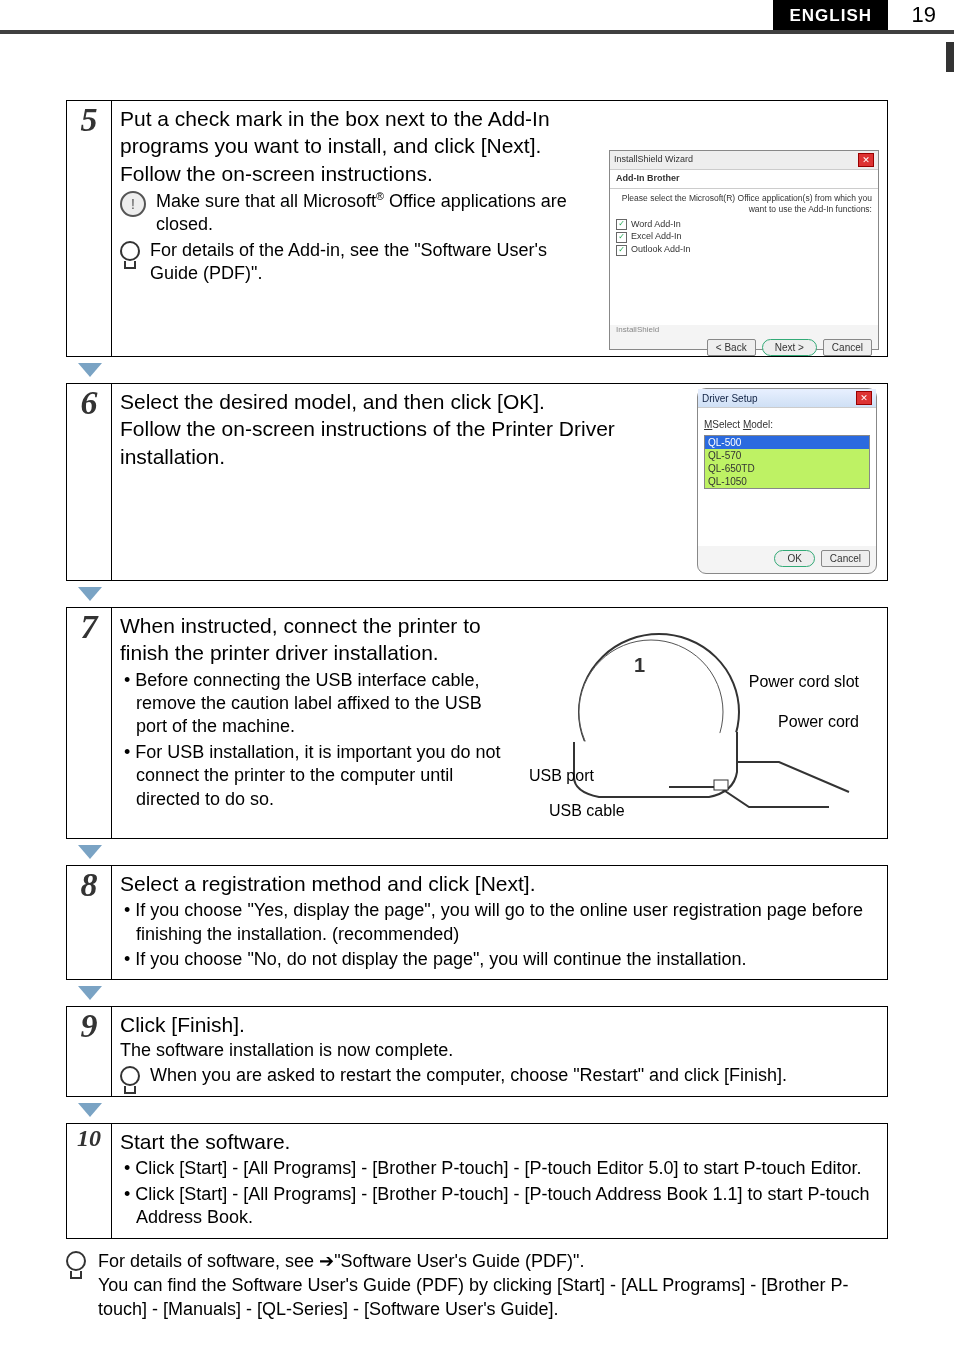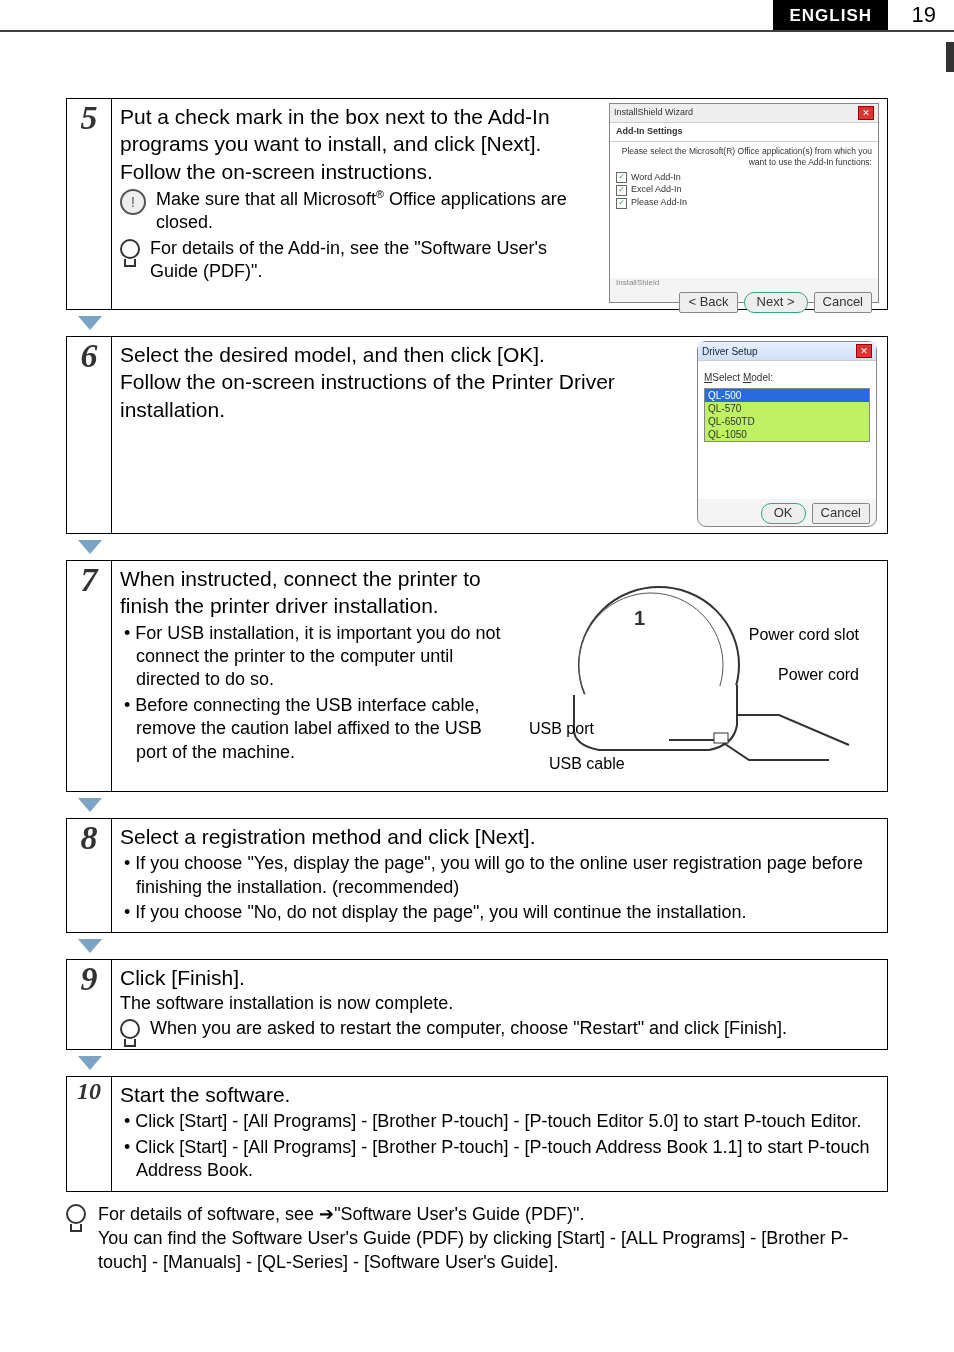--- a/index.html
+++ b/index.html
@@ -6,21 +6,21 @@
     margin: 0;
     font-family: Arial, Helvetica, sans-serif;
     font-size: 18px;
     color: #000;
     background: #fff;
     width: 954px;
   }
   .header-bar {
     height: 30px;
     position: relative;
-    border-bottom: 2px solid #404040;
+    border-bottom: 4px solid #404040;
     margin-bottom: 0;
   }
   .english-tab {
     position: absolute;
     right: 66px;
     top: 0;
     bottom: 0;
     background: #000;
     color: #fff;
     font-weight: bold;
@@ -106,21 +106,21 @@
     border-bottom: 1px solid #ccc;
     padding: 2px 4px;
     display:flex; justify-content:space-between; align-items:center;
   }
   .dialog .close-x {
     background:#d33; color:#fff; width:14px; height:12px;
     font-size:9px; text-align:center; line-height:12px; border:1px solid #900;
   }
   .dialog .body { padding: 4px 6px; background:#fff; }
   .dialog .btnrow { display:flex; gap:6px; justify-content:flex-end; padding:4px 6px; }
-  .dialog .btn { border:1px solid #888; background:#eee; padding:1px 8px; font-size:13px; border-radius:2px; }
+  .dialog .btn { border:1px solid #888; background:#eee; padding:1px 8px; font-size:10px; border-radius:2px; }
   .dialog .btn.primary { border:1px solid #3a7; border-radius:10px; padding:1px 12px; }
   .chk { display:flex; align-items:center; gap:4px; margin:1px 0;}
   .chk .box { width:9px;height:9px;border:1px solid #666;background:#fff;display:inline-flex;align-items:center;justify-content:center;font-size:8px;color:#2a5; }
   .driver-dialog { width:178px; }
   .driver-dialog .titlebar { background: linear-gradient(#e8f0ff,#cfe0f5); color:#124; font-size:10px; }
   .listbox { border:1px solid #888; background:#bef264; margin:4px 0; font-size:10px; }
   .listbox .sel { background:#2a6adf; color:#fff; padding:0 3px;}
   .listbox div { padding:0 3px; }
   .printer-fig { display:flex; align-items:center; }
   .printer-draw { position:relative; width:340px; height:220px; }
@@ -154,40 +154,40 @@
           <div class="note-row">
             <div class="icon-circle">!</div>
             <div class="sub-line"><span>Make sure that all Microsoft</span><sup>®</sup><span> Office applications are closed.</span></div>
           </div>
           <div class="note-row">
             <div class="icon-bulb"></div>
             <div class="sub-line">For details of the Add-in, see the "Software User's Guide (PDF)".</div>
           </div>
         </div>
 
-        <div style="position:relative;width:270px;height:200px;flex-shrink:0;">
+        <div style="position:relative;width:270px;height:200px;flex-shrink:0;margin-top:45px;">
           <div class="dialog" style="left:0;top:0;width:268px;height:198px;">
             <div class="titlebar">
               <span>InstallShield Wizard</span>
               <span class="close-x">✕</span>
             </div>
-            <div style="padding:3px 6px;font-weight:bold;border-bottom:1px solid #ccc;background:#fff;">Add-In Settings</div>
+            <div style="padding:3px 6px;font-weight:bold;border-bottom:1px solid #ccc;background:#fff;">Add-In Brother</div>
             <div class="body" style="height:128px;text-align:right;">
               <div style="font-size:8.5px;margin-bottom:4px;">Please select the Microsoft(R) Office application(s) from which you want to use the Add-In functions:</div>
               <div class="chk">
                   <span class="box">✓</span>
                   <span>Word Add-In</span>
                 </div>
               <div class="chk">
                   <span class="box">✓</span>
                   <span>Excel Add-In</span>
                 </div>
               <div class="chk">
                   <span class="box">✓</span>
-                  <span>Please Add-In</span>
+                  <span>Outlook Add-In</span>
                 </div>
             </div>
             <div style="font-size:8px;color:#888;padding:0 6px;">InstallShield</div>
             <div class="btnrow">
               <span class="btn">&lt; Back</span>
               <span class="btn primary">Next &gt;</span>
               <span class="btn">Cancel</span>
             </div>
           </div>
         </div>
@@ -234,22 +234,22 @@
 
   <div class="arrow-down"></div>
 
   <div class="step-box">
     <div class="step-num-cell">7</div>
     <div class="step-body">
       <div style="display:flex;gap:6px;">
         <div style="flex:1;">
           <p style="font-size:21px;">When instructed, connect the printer to finish the printer driver installation.</p>
           <ul class="bullet-list">
+            <li>Before connecting the USB interface cable, remove the caution label affixed to the USB port of the machine.</li>
             <li>For USB installation, it is important you do not connect the printer to the computer until directed to do so.</li>
-            <li>Before connecting the USB interface cable, remove the caution label affixed to the USB port of the machine.</li>
           </ul>
         </div>
         <div class="printer-fig" style="width:360px;flex-shrink:0;">
           <div class="printer-draw">
             <svg viewBox="0 0 340 220" width="340" height="220">
               <ellipse cx="140" cy="100" rx="80" ry="78" fill="#fff" stroke="#333" stroke-width="2"></ellipse>
               <ellipse cx="132" cy="100" rx="72" ry="72" fill="#fff" stroke="#555" stroke-width="1"></ellipse>
               <path d="M55 130 L55 165 Q55 180 80 185 L190 185 Q215 180 218 160 L218 120" fill="#fff" stroke="#333" stroke-width="2"></path>
               <path d="M150 175 L200 175 L230 195 L310 195" fill="none" stroke="#333" stroke-width="2"></path>
               <rect x="195" y="168" width="14" height="10" fill="#fff" stroke="#333"></rect>

